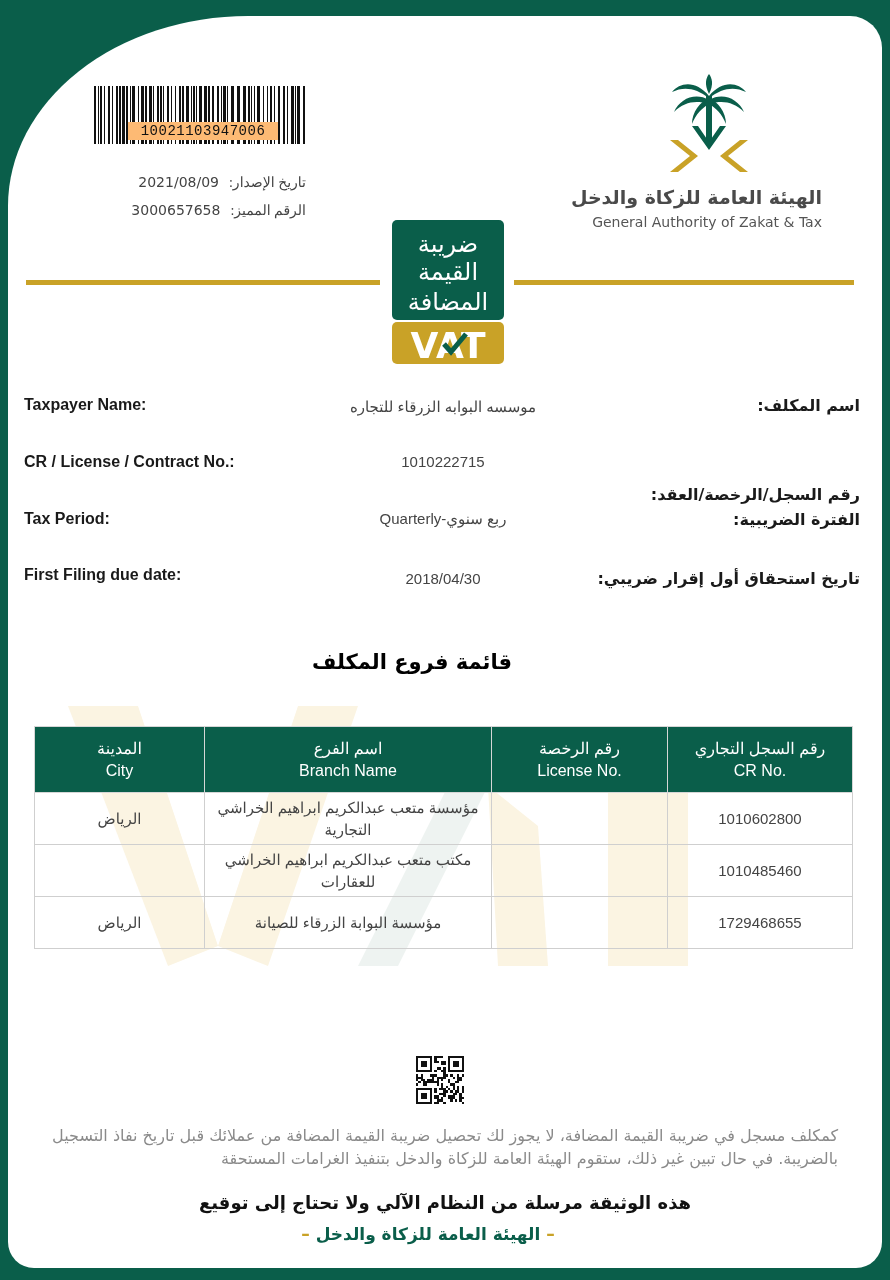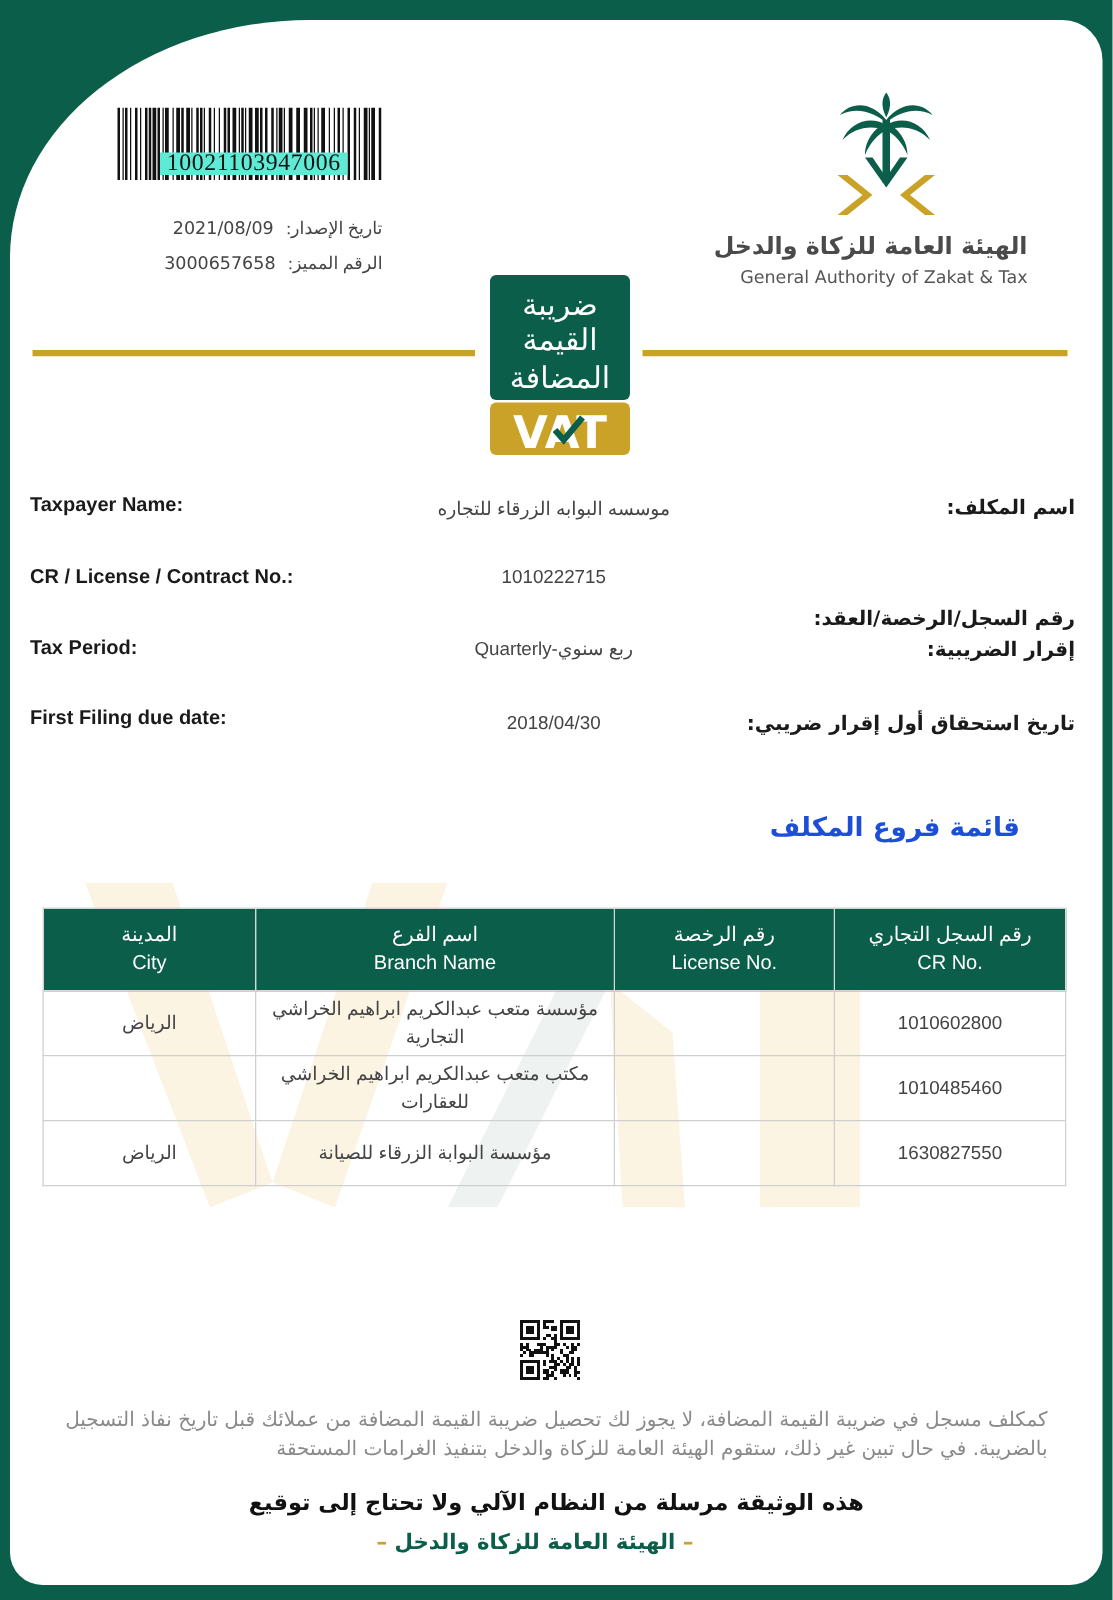--- a/index.html
+++ b/index.html
@@ -18,22 +18,22 @@
       border-bottom-left-radius: 26px;
       border-bottom-right-radius: 26px;
       overflow: hidden;
     }
     .abs { position: absolute; }
 
     
     .barcode { left: 84px; top: 70px; width: 214px; height: 58px; }
     .barcode svg { width: 100%; height: 100%; display: block; }
     .barcode-num {
-      left: 120px; top: 106px; width: 150px; height: 18px; background: #5eead4;
-      font-family: Liberation Serif, serif; font-size: 19px; color: #111; text-align: center; letter-spacing: 0.5px;
+      left: 120px; top: 106px; width: 150px; height: 18px; background: #fdba74;
+      font-family: Liberation Mono, monospace; font-size: 14px; color: #111; text-align: center; letter-spacing: 0.5px;
       line-height: 18px;
     }
     .issue-line {
       right: 576px; font-size: 14px; color: #444; direction: rtl; white-space: nowrap;
     }
     .issue-line .lbl { margin-left: 10px; font-family: Liberation Serif, serif; }
 
     
     .logo-mark { left: 658px; top: 58px; width: 86px; height: 100px; }
     .logo-ar { right: 60px; top: 170px; font-size: 19px; color: #4a4a4a; direction: rtl; font-weight: bold; }
@@ -47,21 +47,21 @@
 
     
     .info-label-en { left: 16px; font-size: 16px; color: #1a1a1a; font-weight: bold; font-family: "Liberation Sans", sans-serif; }
     .info-value { left: 300px; width: 270px; text-align: center; font-size: 15px; color: #444; font-family: "Liberation Sans", sans-serif; }
     .info-label-ar { right: 22px; font-size: 16px; color: #1a1a1a; font-weight: bold; direction: rtl; }
 
     
     .watermark { left: 60px; top: 690px; width: 720px; height: 260px; pointer-events: none; }
 
     
-    .sec-ar { left: 0; width: 808px; top: 634px; font-size: 21px; color: #1d4ed8; font-weight: bold; direction: rtl; }
+    .sec-ar { left: 0; width: 808px; top: 634px; text-align: center; font-size: 21px; color: #000000; font-weight: bold; direction: rtl; }
     .sec-en { left: 0; width: 874px; top: 670px; text-align: center; font-size: 23px; color: #0a5e4a; font-family: "Liberation Sans", sans-serif; }
 
     
     .branches {
       left: 26px; top: 710px; width: 818px;
       border-collapse: collapse; table-layout: fixed;
     }
     .branches th {
       background: #0a5e4a; color: #fff; font-weight: normal;
       font-size: 16px; line-height: 22px; height: 66px;
@@ -201,21 +201,21 @@
     <div class="abs info-label-en" style="top:380px;">Taxpayer Name:</div>
     <div class="abs info-value" style="top:382px;direction:rtl;">موسسه البوابه الزرقاء للتجاره</div>
     <div class="abs info-label-ar" style="top:380px;margin-left:48px;">اسم المكلف:</div>
 
     <div class="abs info-label-en" style="top:437px;">CR / License / Contract No.:</div>
     <div class="abs info-value" style="top:437px;">1010222715</div>
     <div class="abs info-label-ar" style="top:437px;margin-top:32px;">رقم السجل/الرخصة/العقد:</div>
 
     <div class="abs info-label-en" style="top:494px;">Tax Period:</div>
     <div class="abs info-value" style="top:494px;direction:rtl;">ربع سنوي-Quarterly</div>
-    <div class="abs info-label-ar" style="top:494px;">إقرار الضريبية:</div>
+    <div class="abs info-label-ar" style="top:494px;">الفترة الضريبية:</div>
 
     <div class="abs info-label-en" style="top:550px;">First Filing due date:</div>
     <div class="abs info-value" style="top:554px;">2018/04/30</div>
     <div class="abs info-label-ar" style="top:553px;">تاريخ استحقاق أول إقرار ضريبي:</div>
   </div>
 
   <div class="abs sec-ar">قائمة فروع المكلف</div>
 
   <div class="abs watermark">
     <svg viewBox="0 0 720 260" width="720" height="260">
@@ -253,21 +253,21 @@
       <tr>
         <td class="rtl"></td>
         <td class="rtl">مكتب متعب عبدالكريم ابراهيم الخراشي للعقارات</td>
         <td></td>
         <td>1010485460</td>
       </tr>
       <tr>
         <td class="rtl">الرياض</td>
         <td class="rtl">مؤسسة البوابة الزرقاء للصيانة</td>
         <td></td>
-        <td>1630827550</td>
+        <td>1729468655</td>
       </tr>
     </tbody>
   </table>
 
   <div class="abs qr">
     <svg id="qr-svg" viewBox="0 0 21 21" width="48" height="48" shape-rendering="crispEdges">
         <rect x="0" y="0" width="21" height="21" fill="#fff"></rect>
         <rect x="0" y="0" width="7" height="7" fill="#111"></rect>
         <rect x="1" y="1" width="5" height="5" fill="#fff"></rect>
         <rect x="2" y="2" width="3" height="3" fill="#111"></rect>

